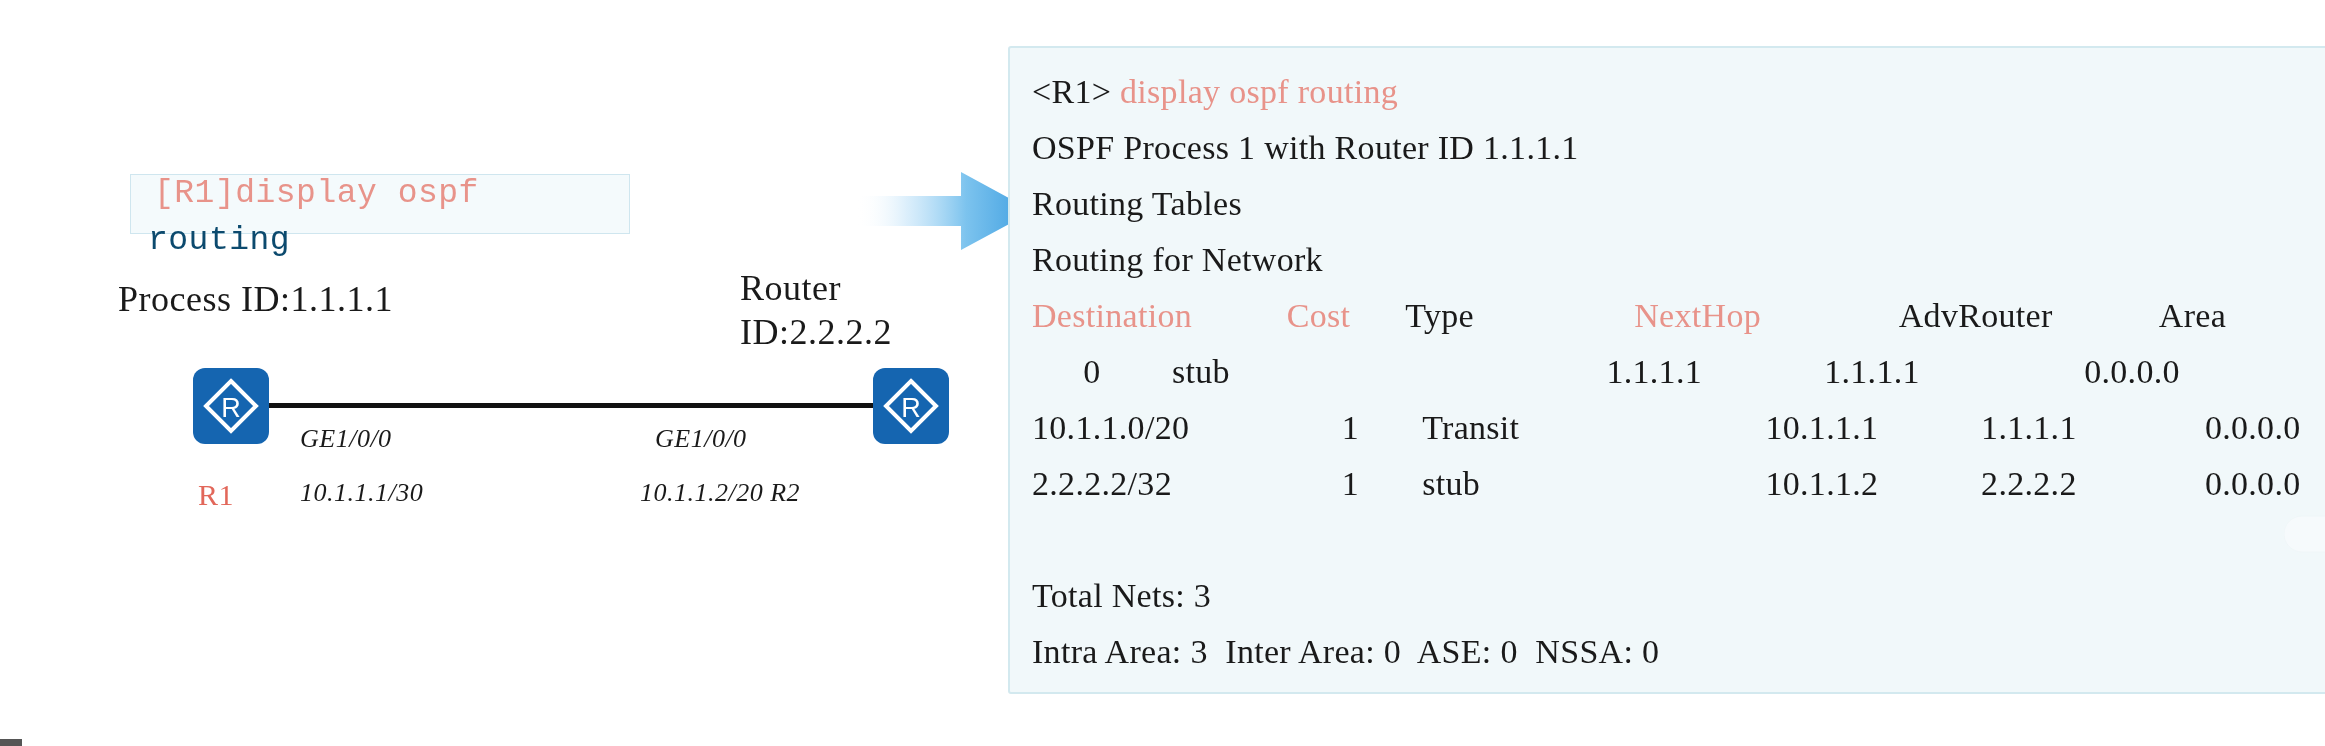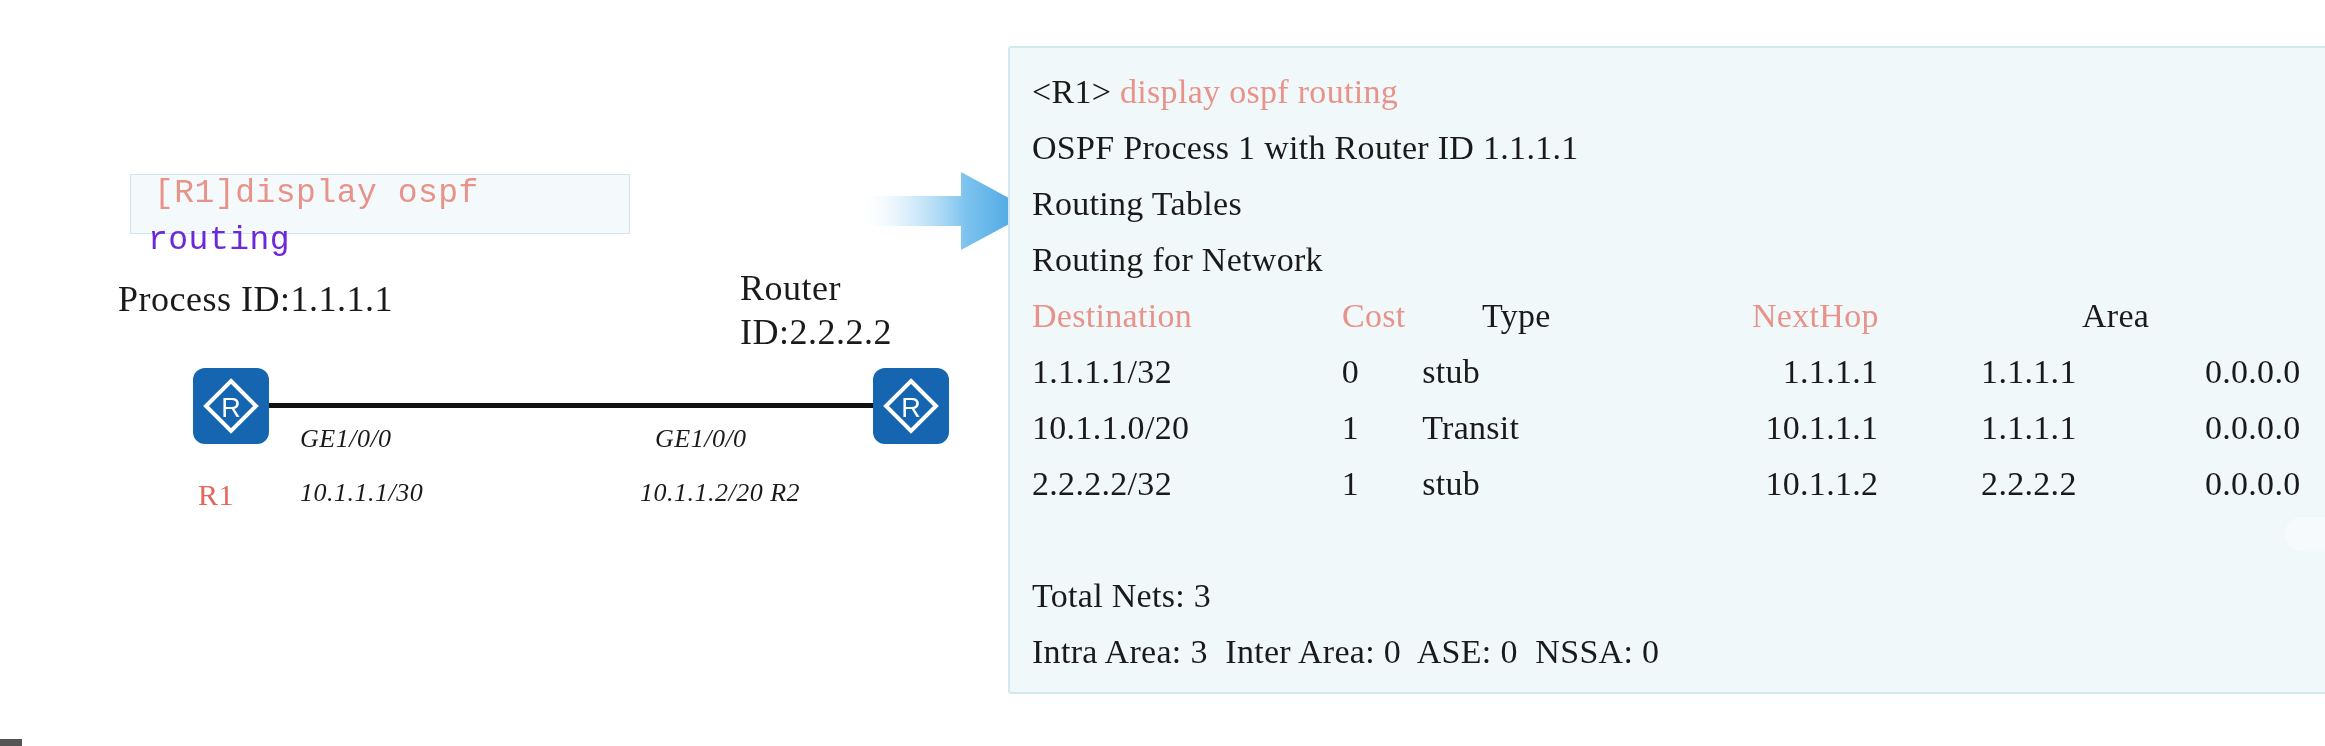--- a/index.html
+++ b/index.html
@@ -47,21 +47,21 @@
     color: #e8938a;
     letter-spacing: 0.5px;
     white-space: nowrap;
   }
   .cmd-text-2 {
     position: absolute;
     left: 148px;
     top: 222px;
     font-family: "Liberation Mono", "DejaVu Sans Mono", monospace;
     font-size: 33px;
-    color: #6d28d9;
+    color: #0c4a6e;
     letter-spacing: 0.5px;
     white-space: nowrap;
   }
 
   .router-id-left {
     position: absolute;
     left: 118px;
     top: 278px;
     font-size: 36px;
     color: #1a1a1a;
@@ -250,25 +250,25 @@
 
     <div class="term-line">OSPF Process 1 with Router ID 1.1.1.1</div>
     <div class="term-line">Routing Tables</div>
     <div class="term-line">Routing for Network</div>
 
     <div class="term-line term-row">
       <span class="hdr-dest c-red">Destination</span>
       <span class="hdr-cost c-red">Cost</span>
       <span class="hdr-type c-black">Type</span>
       <span class="hdr-next c-red">NextHop</span>
+      <span class="hdr-adv c-black">AdvRouter</span>
       <span class="hdr-area c-black">Area</span>
     </div>
 
     <div class="term-line term-row">
-      <span class="col-dest">1.1.1.1/32</span>
       <span class="col-cost">0</span>
       <span class="col-type">stub</span>
       <span class="col-next">1.1.1.1</span>
       <span class="col-adv">1.1.1.1</span>
       <span class="col-area">0.0.0.0</span>
     </div>
 
     <div class="term-line term-row">
       <span class="col-dest">10.1.1.0/20</span>
       <span class="col-cost">1</span>

